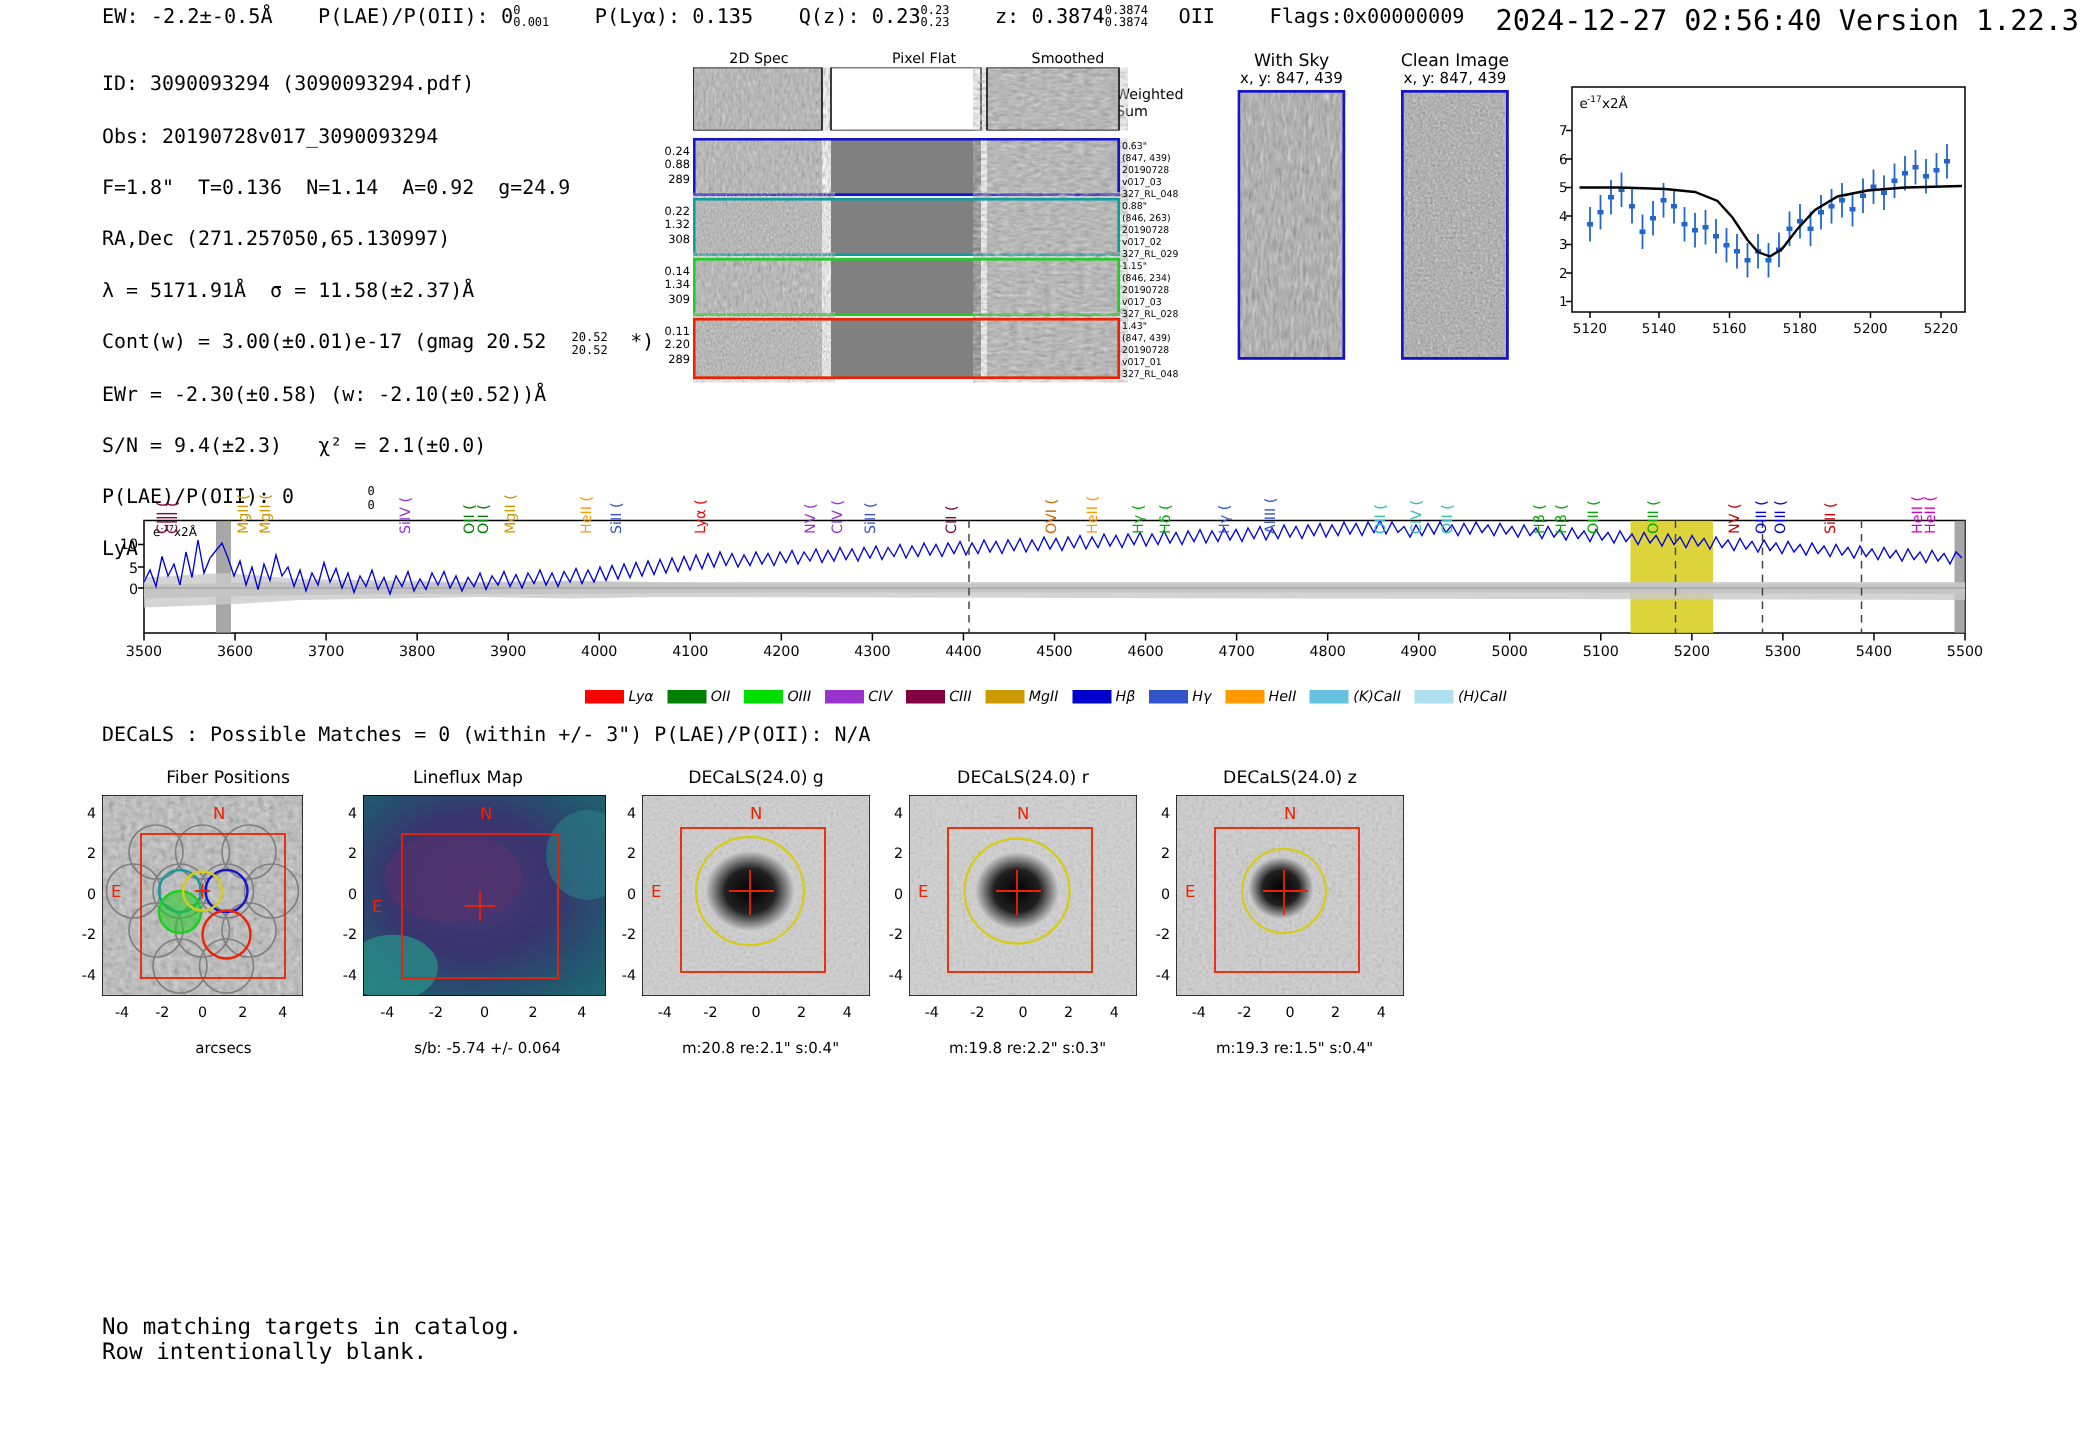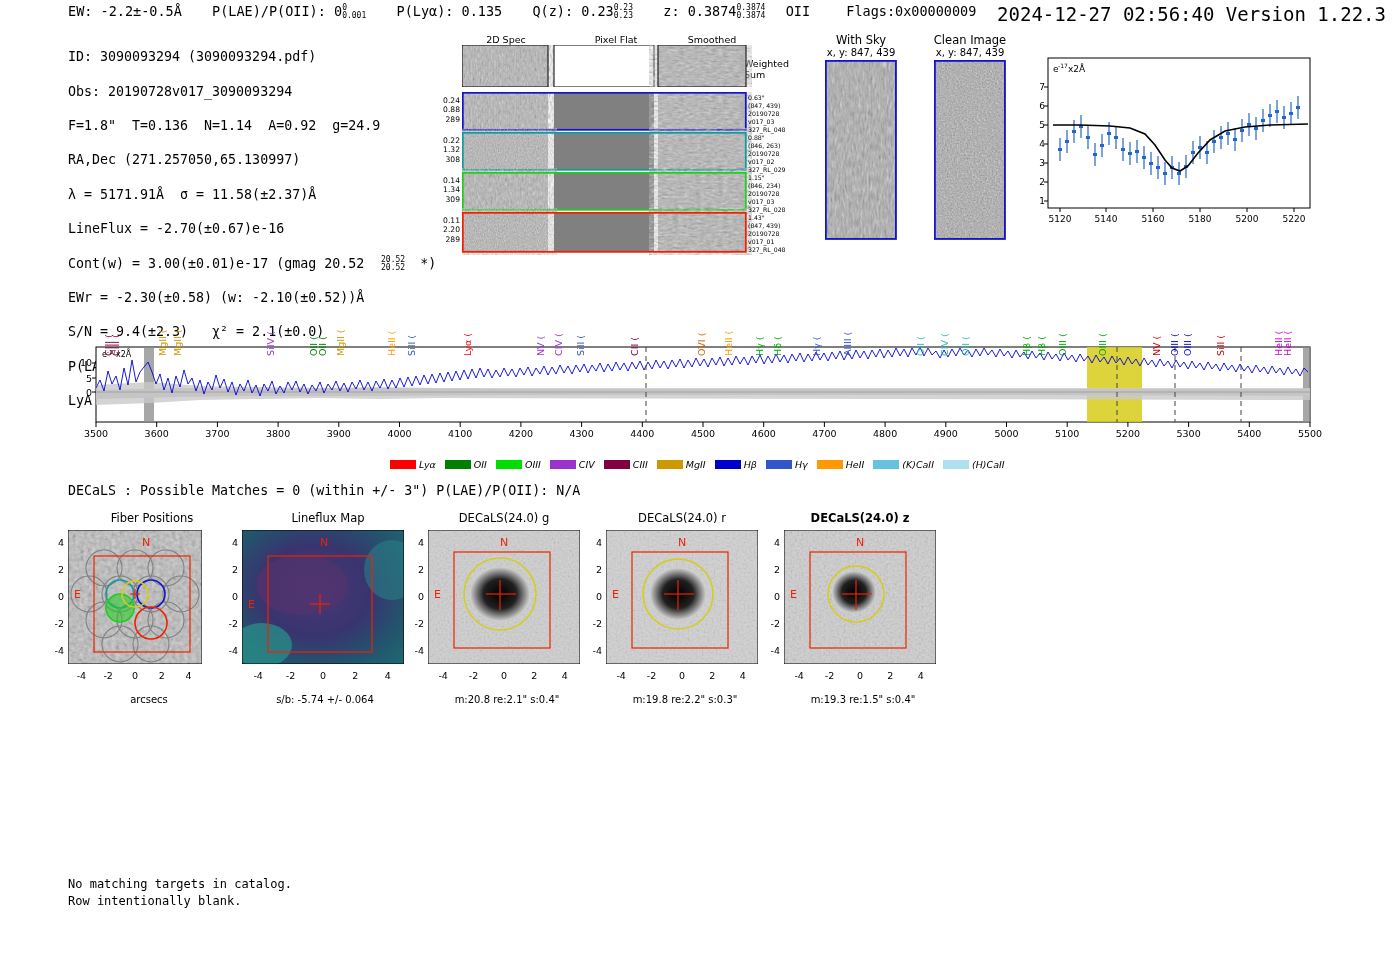--- a/index.html
+++ b/index.html
@@ -16,21 +16,21 @@
   .rightnums{position:absolute;font-size:6.2px;font-family:"DejaVu Sans",sans-serif;line-height:8px;}
   
   .linelab{position:absolute;font-size:9.5px;font-family:"DejaVu Sans",sans-serif;transform-origin:left bottom;transform:rotate(-90deg);white-space:nowrap;}
   .legend-sw{display:inline-block;width:26px;height:9px;vertical-align:middle;}
   .legend-item{display:inline-block;margin-right:9px;font-size:9.5px;font-family:"DejaVu Sans",sans-serif;}
   .legend-item span.t{vertical-align:middle;margin-left:3px;}
   
   .cutlabel{position:absolute;font-size:11.5px;font-family:"DejaVu Sans",sans-serif;text-align:center;}
   .cutcap{position:absolute;font-size:10px;font-family:"DejaVu Sans",sans-serif;text-align:center;}
   .ticklab{position:absolute;font-size:9.5px;font-family:"DejaVu Sans",sans-serif;}
-  .bottomtext{position:absolute;left:68px;font-size:12px;line-height:17.5px;white-space:pre;}
+  .bottomtext{position:absolute;left:68px;font-size:15px;line-height:17.5px;white-space:pre;}
 </style>
 </head>
 <body>
 
 <div id="topline">
   <span>EW: -2.2±-0.5Å</span>
   <span style="display:inline-block;width:14px"></span>
   <span>P(LAE)/P(OII): 0</span><span class="supsub"><span>0</span><br><span>0.001</span></span>
   <span style="display:inline-block;width:14px"></span>
   <span>P(Lyα): 0.135</span>
@@ -44,21 +44,20 @@
   <span>Flags:0x00000009</span>
 </div>
 <div id="datestamp">2024-12-27 02:56:40  Version 1.22.3</div>
 
 <div id="infoblock">
 <div>ID: 3090093294 (3090093294.pdf)</div>
 <div>Obs: 20190728v017_3090093294</div>
 <div>F=1.8"  T=0.136  N=1.14  A=0.92  g=24.9</div>
 <div>RA,Dec (271.257050,65.130997)</div>
 <div>λ = 5171.91Å  σ = 11.58(±2.37)Å</div>
-<div>LineFlux = -2.70(±0.67)e-16</div>
 <div style="position:relative"><span>Cont(w) = 3.00(±0.01)e-17 (gmag 20.52       *)</span><span class="supsub abs" style="left:313px;top:1px"><span>20.52</span><br><span>20.52</span></span></div>
 <div>EWr = -2.30(±0.58) (w: -2.10(±0.52))Å</div>
 <div>S/N = 9.4(±2.3)   χ² = 2.1(±0.0)</div>
 <div style="position:relative"><span>P(LAE)/P(OII): 0</span><span class="supsub abs" style="left:177px;top:1px"><span>0</span><br><span>0</span></span></div>
 <div>LyA z = 3.2544  OII z = 0.3874</div>
 </div>
 
 <div class="panel-label" style="left:462px;top:34px;width:88px;">2D Spec</div>
 <div class="panel-label" style="left:568px;top:34px;width:96px;">Pixel Flat</div>
 <div class="panel-label" style="left:668px;top:34px;width:88px;">Smoothed</div>
@@ -404,24 +403,24 @@
     <div class="linelab" style="left: 1292.76px; top: 345px; color: rgb(204, 0, 204);">HeII (</div>
   </div>
 
 <div class="abs" style="left:390px;top:452px;white-space:nowrap;font-style:italic;">
   <span class="legend-item"><span class="legend-sw" style="background:#ff0000"></span><span class="t">Lyα</span></span><span class="legend-item"><span class="legend-sw" style="background:#008000"></span><span class="t">OII</span></span><span class="legend-item"><span class="legend-sw" style="background:#00dd00"></span><span class="t">OIII</span></span><span class="legend-item"><span class="legend-sw" style="background:#9933cc"></span><span class="t">CIV</span></span><span class="legend-item"><span class="legend-sw" style="background:#800040"></span><span class="t">CIII</span></span><span class="legend-item"><span class="legend-sw" style="background:#cc9900"></span><span class="t">MgII</span></span><span class="legend-item"><span class="legend-sw" style="background:#0000cc"></span><span class="t">Hβ</span></span><span class="legend-item"><span class="legend-sw" style="background:#3355cc"></span><span class="t">Hγ</span></span><span class="legend-item"><span class="legend-sw" style="background:#ff9900"></span><span class="t">HeII</span></span><span class="legend-item"><span class="legend-sw" style="background:#66c2e0"></span><span class="t">(K)CaII</span></span><span class="legend-item"><span class="legend-sw" style="background:#aee0f0"></span><span class="t">(H)CaII</span></span>
 </div>
 
 <div class="abs mono" style="left:68px;top:483px;font-size:13.3px;">DECaLS : Possible Matches = 0 (within +/- 3")  P(LAE)/P(OII): N/A</div>
 
 <div class="cutlabel" style="left:62px;top:511px;width:180px;">Fiber Positions</div>
-<div class="cutlabel" style="left:238px;top:511px;width:180px;">Lineflux Map</div>
+<div class="cutlabel" style="left:222px;top:511px;width:180px;">Lineflux Map</div>
 <div class="cutlabel" style="left:412px;top:511px;width:184px;">DECaLS(24.0) g</div>
 <div class="cutlabel" style="left:590px;top:511px;width:184px;">DECaLS(24.0) r</div>
-<div class="cutlabel" style="left:768px;top:511px;width:184px;font-weight:bold;">DECaLS(24.0) z</div>
+<div class="cutlabel" style="left:768px;top:511px;width:184px;">DECaLS(24.0) z</div>
 
 <svg class="abs" style="left:68px;top:530px;" width="134" height="134">
   <defs>
       <filter id="gnoise">
         <feTurbulence type="fractalNoise" baseFrequency="0.25" numOctaves="3" seed="5"></feTurbulence>
         <feColorMatrix type="saturate" values="0"></feColorMatrix>
       </filter>
     </defs>
   <rect x="0" y="0" width="134" height="134" fill="#bdbdbd"></rect>
   <rect x="0" y="0" width="134" height="134" filter="url(#gnoise)" opacity="0.85"></rect>

